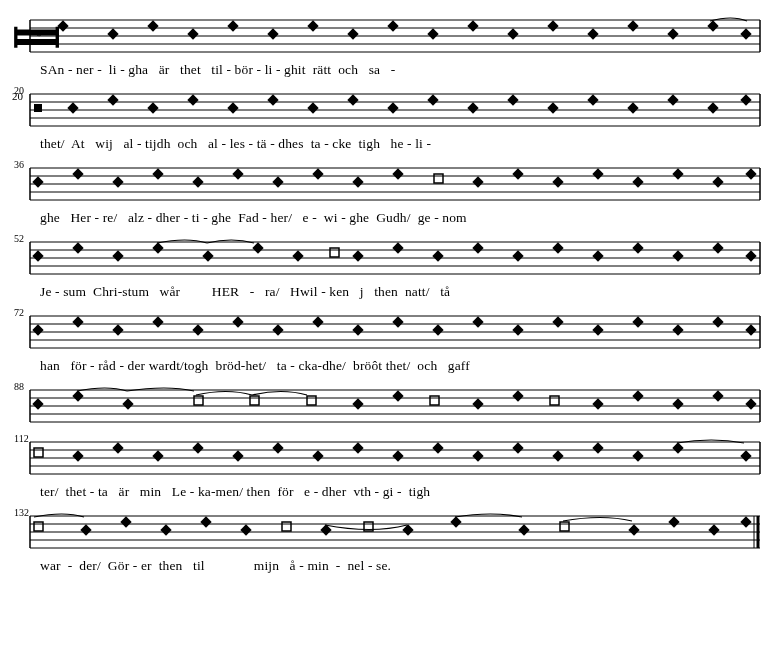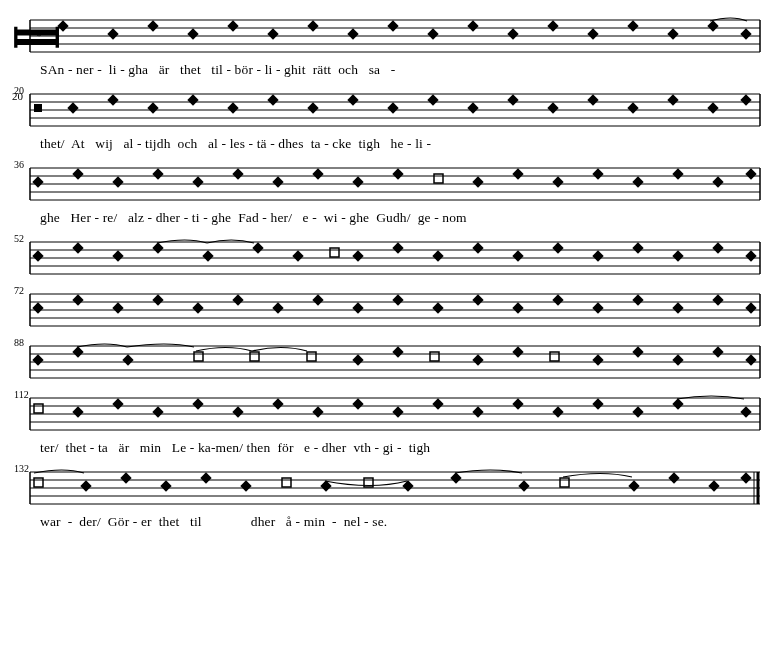--- a/index.html
+++ b/index.html
@@ -208,20 +208,23 @@
         <rect x="462" y="14" width="8" height="8" transform="rotate(45,466,18)" fill="#000"></rect>
         <rect x="502" y="22" width="8" height="8" transform="rotate(45,506,26)" fill="#000"></rect>
         <rect x="542" y="14" width="8" height="8" transform="rotate(45,546,18)" fill="#000"></rect>
         <rect x="582" y="22" width="8" height="8" transform="rotate(45,586,26)" fill="#000"></rect>
         <rect x="622" y="14" width="8" height="8" transform="rotate(45,626,18)" fill="#000"></rect>
         <rect x="662" y="22" width="8" height="8" transform="rotate(45,666,26)" fill="#000"></rect>
         <rect x="702" y="14" width="8" height="8" transform="rotate(45,706,18)" fill="#000"></rect>
         <rect x="735" y="22" width="8" height="8" transform="rotate(45,739,26)" fill="#000"></rect>
       </svg>
     </div>
+    <div class="lyrics-line">
+      <span class="lyric-word">Je - sum  Chri-stum   wår         HER   -   ra/   Hwil - ken   j   then  natt/   tå</span>
+    </div>
   </div>
 
   <div class="system-wrapper" style="position:relative">
     <div class="staff-area">
       <svg width="750" height="52">
         <text x="2" y="12" font-size="10" font-family="Times New Roman">72</text>
         <line x1="18" y1="12" x2="748" y2="12" stroke="#000" stroke-width="1"></line>
         <line x1="18" y1="20" x2="748" y2="20" stroke="#000" stroke-width="1"></line>
         <line x1="18" y1="28" x2="748" y2="28" stroke="#000" stroke-width="1"></line>
         <line x1="18" y1="36" x2="748" y2="36" stroke="#000" stroke-width="1"></line>
@@ -242,20 +245,23 @@
         <rect x="462" y="14" width="8" height="8" transform="rotate(45,466,18)" fill="#000"></rect>
         <rect x="502" y="22" width="8" height="8" transform="rotate(45,506,26)" fill="#000"></rect>
         <rect x="542" y="14" width="8" height="8" transform="rotate(45,546,18)" fill="#000"></rect>
         <rect x="582" y="22" width="8" height="8" transform="rotate(45,586,26)" fill="#000"></rect>
         <rect x="622" y="14" width="8" height="8" transform="rotate(45,626,18)" fill="#000"></rect>
         <rect x="662" y="22" width="8" height="8" transform="rotate(45,666,26)" fill="#000"></rect>
         <rect x="702" y="14" width="8" height="8" transform="rotate(45,706,18)" fill="#000"></rect>
         <rect x="735" y="22" width="8" height="8" transform="rotate(45,739,26)" fill="#000"></rect>
       </svg>
     </div>
+    <div class="lyrics-line">
+      <span class="lyric-word">han   för - råd - der wardt/togh  bröd-het/   ta - cka-dhe/  bröôt thet/  och   gaff</span>
+    </div>
   </div>
 
   <div class="system-wrapper" style="position:relative">
     <div class="staff-area">
       <svg width="750" height="52">
         <text x="2" y="12" font-size="10" font-family="Times New Roman">88</text>
         <line x1="18" y1="12" x2="748" y2="12" stroke="#000" stroke-width="1"></line>
         <line x1="18" y1="20" x2="748" y2="20" stroke="#000" stroke-width="1"></line>
         <line x1="18" y1="28" x2="748" y2="28" stroke="#000" stroke-width="1"></line>
         <line x1="18" y1="36" x2="748" y2="36" stroke="#000" stroke-width="1"></line>
@@ -368,17 +374,17 @@
         <rect x="548" y="18" width="9" height="9" fill="none" stroke="#000" stroke-width="1.5"></rect>
 
         <path d="M 551 17 Q 590 10 620 17" stroke="#000" stroke-width="1.2" fill="none"></path>
         <rect x="618" y="22" width="8" height="8" transform="rotate(45,622,26)" fill="#000"></rect>
         <rect x="658" y="14" width="8" height="8" transform="rotate(45,662,18)" fill="#000"></rect>
         <rect x="698" y="22" width="8" height="8" transform="rotate(45,702,26)" fill="#000"></rect>
         <rect x="730" y="14" width="8" height="8" transform="rotate(45,734,18)" fill="#000"></rect>
       </svg>
     </div>
     <div class="lyrics-line">
-      <span class="lyric-word">war  -  der/  Gör - er  thet   til              dher   å - min  -  nel - se.</span>
+      <span class="lyric-word">war  -  der/  Gör - er  then   til              mijn   å - min  -  nel - se.</span>
     </div>
   </div>
 
 </div>
 
 </body></html>

